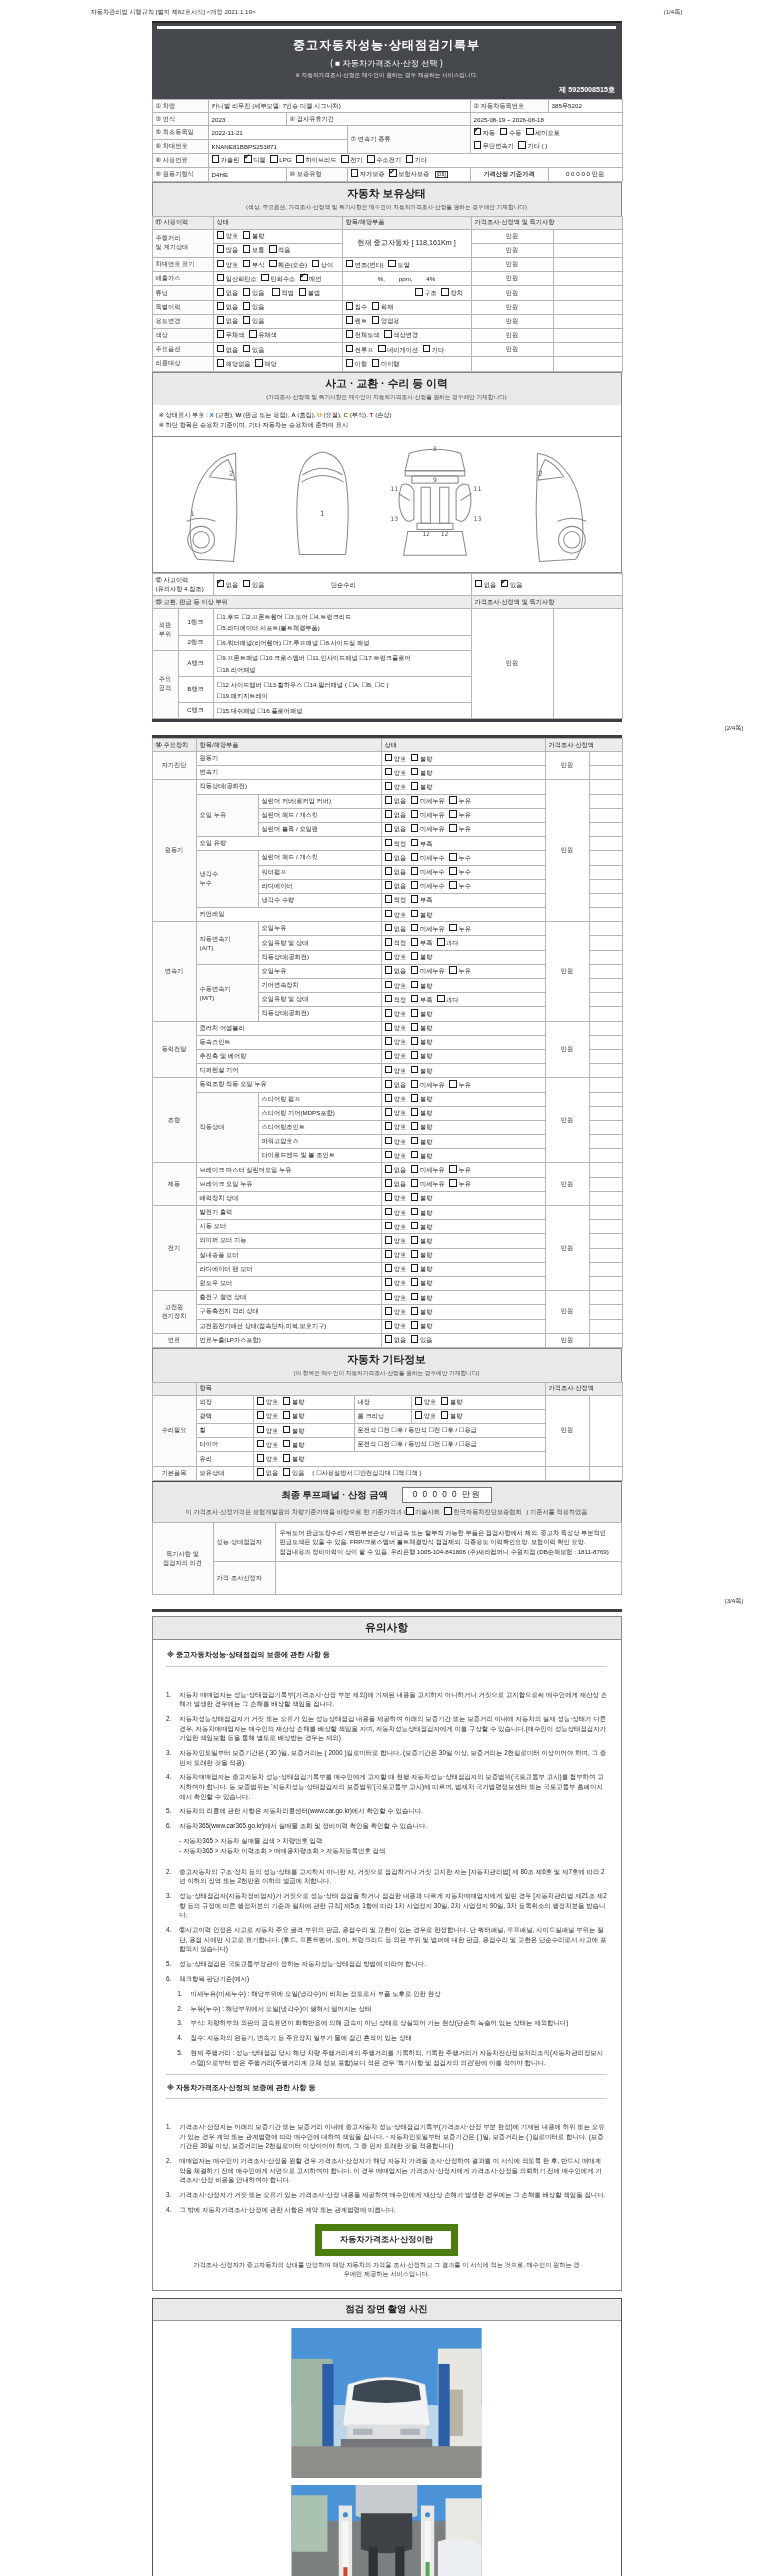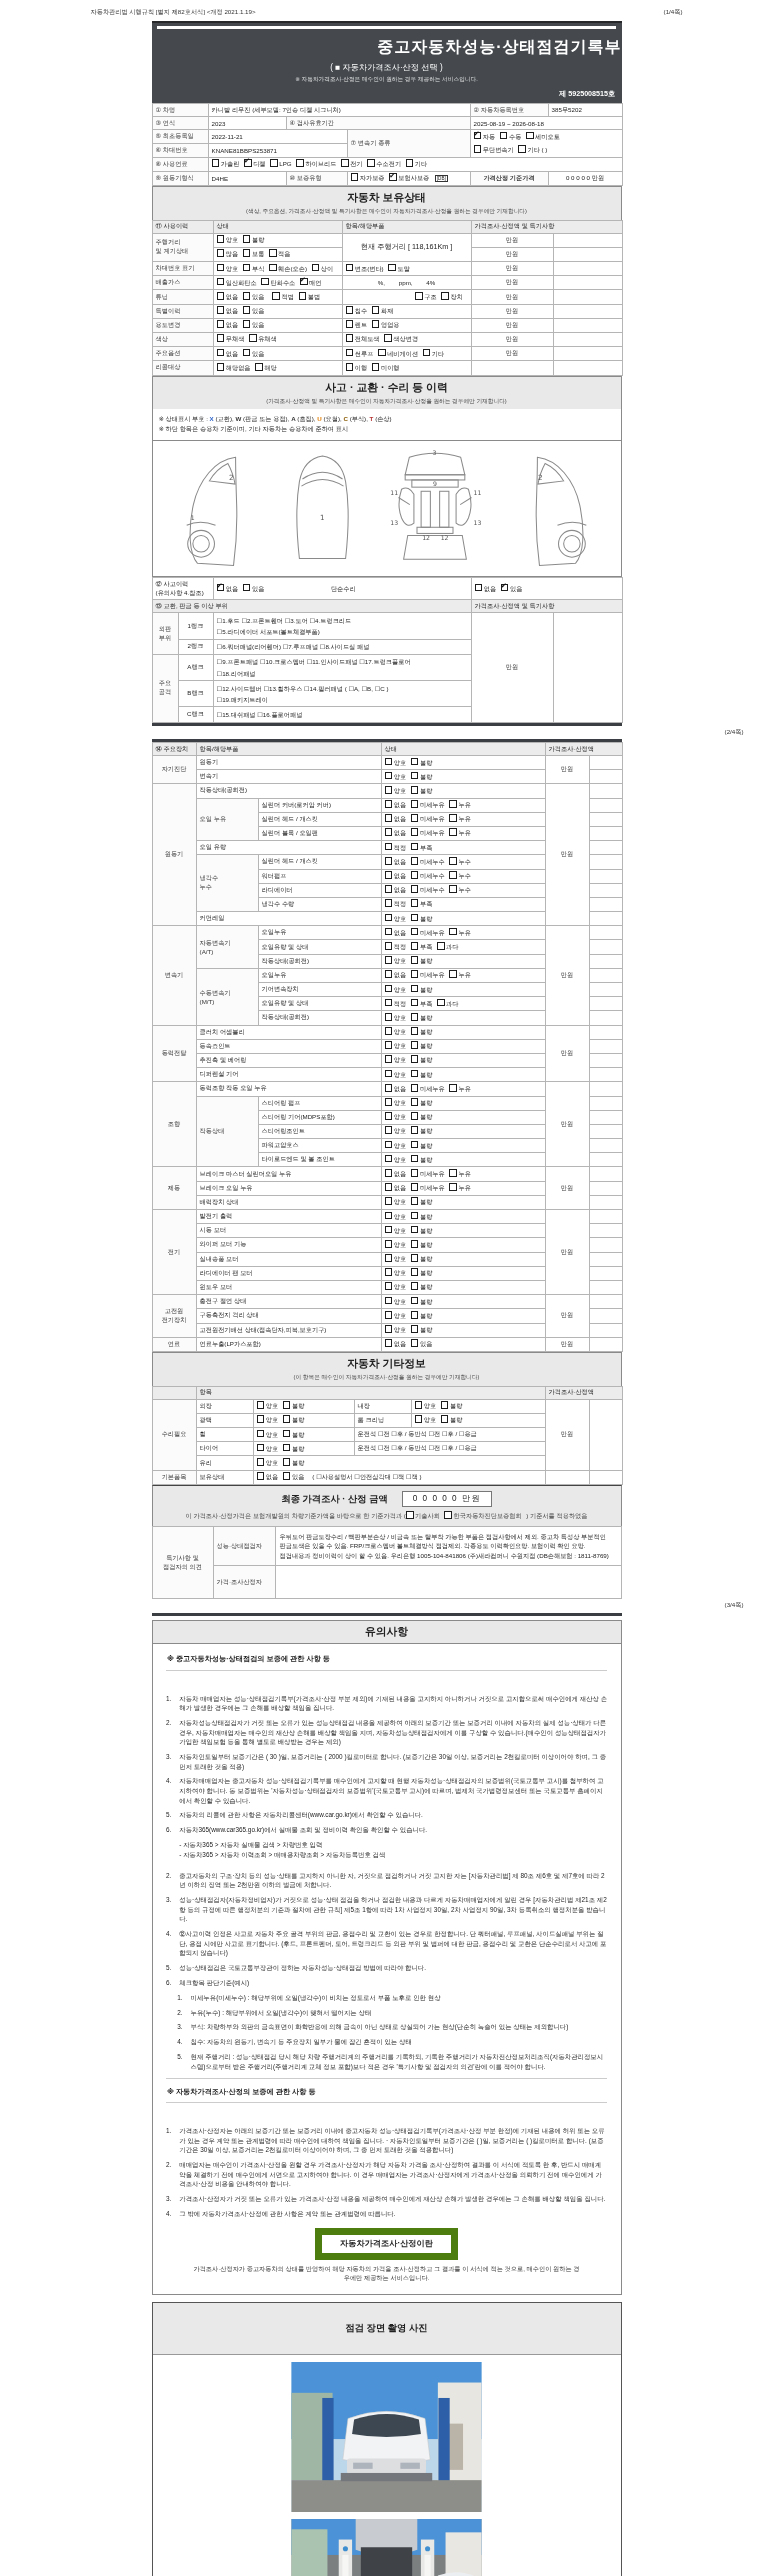--- a/index.html
+++ b/index.html
@@ -5,21 +5,21 @@
   html,body{margin:0;padding:0;background:#fff;}
   .canvas{width:773px;height:2576px;background:#fff;position:relative;overflow:hidden;
           font-family:"Liberation Sans","DejaVu Sans",sans-serif;color:#222;}
   .metarow{width:592px;margin:8.2px auto 4.1px;display:flex;justify-content:space-between;font-size:6.2px;color:#333;}
   .sheet{width:470px;margin:0 auto;}
   .pagemark{width:592px;margin:2.1px auto;text-align:right;font-size:6.2px;color:#333;}
   .pgbar{height:3.1px;background:#3b3f43;}
   
   .band-dark{background:#45494e;color:#fff;border-top:2.6px solid #26282a;padding-bottom:3.1px;}
   .band-dark .wstrip{height:3.6px;background:#fff;margin:2.6px 5.2px 7.2px;}
-  .doc-title{text-align:right;font-size:16px;font-weight:bold;letter-spacing:1px;}
+  .doc-title{text-align:center;font-size:12px;font-weight:bold;letter-spacing:1px;}
   .doc-sub{text-align:center;font-size:8.2px;margin-top:4.1px;}
   .doc-note{text-align:center;font-size:5.7px;color:#e3e3e3;margin-top:3.1px;}
   .doc-no{font-size:7.2px;font-weight:bold;padding:5.2px 6.2px 1px;text-align:right;}
   
   .sec{background:#e9e9e9;border:0.5px solid #8a8a8a;border-bottom:none;padding:4.6px 2.1px 3.6px;}
   .sec .t{text-align:center;font-size:10.8px;font-weight:bold;color:#222;}
   .sec .n{text-align:center;font-size:5.7px;color:#444;margin-top:2.6px;}
   table{border-collapse:collapse;width:470px;table-layout:fixed;background:#fff;}
   td,th{border:0.5px solid #b5b5b5;font-size:6.2px;padding:1.5px 3.1px;vertical-align:middle;word-break:keep-all;}
   table{border:1px solid #555;}
@@ -40,21 +40,21 @@
   
   .notice-block{border:0.5px solid #8a8a8a;background:#fff;padding:5.2px 13.4px 8.2px;}
   .nt-head{font-size:7.2px;font-weight:bold;padding:5.2px 1px;border-bottom:0.5px solid #ccc;margin-bottom:23px;}
   .nt-item{display:flex;font-size:6.4px;line-height:1.5;margin:5.2px 0;}
   .nt-item .no{width:13.4px;flex:none;}
   .nt-sub{margin-left:13.4px;font-size:6.4px;line-height:1.6;color:#222;}
   .explain-box{border:7px solid #4d7c0f;display:table;margin:9.3px auto 4.1px;padding:3.6px 18.5px;font-size:8.2px;font-weight:bold;background:#fff;}
   .explain-body{text-align:center;font-size:6.2px;line-height:1.5;color:#333;width:392px;margin:0 auto 3.1px;}
   
   .photo-sec{border:1px solid #555;background:#fff;}
-  .photo-hd{background:#e9e9e9;border-bottom:0.5px solid #999;text-align:center;font-size:9.3px;font-weight:bold;padding:19px;}
+  .photo-hd{background:#e9e9e9;border-bottom:0.5px solid #999;text-align:center;font-size:9.3px;font-weight:bold;padding:4px;}
   .photo-body{text-align:center;padding:7.2px 0 9.3px;}
   .photo-body svg{display:block;margin:0 auto 7.2px;}
   .gap8{height:4.1px;} .gap14{height:7.2px;}
 </style>
 </head>
 <body>
 
 <div class="canvas">
 
   <div class="metarow">
@@ -136,21 +136,21 @@
   <tbody>
             <tr>
               <td class="hd">⑪ 사용이력</td>
               <td class="hd">상태</td>
               <td class="hd">항목/해당부품</td>
               <td class="hd" colspan="2">가격조사·산정액 및 특기사항</td>
             </tr>
   <tr>
               <td class="lbl" rowspan="2">주행거리<br>및 계기상태</td>
               <td><span class="ck"><span class="cb"></span>양호</span><span class="ck"><span class="cb"></span>불량</span></td>
-              <td class="c" rowspan="2" style="font-size:7.2px">현재 주행거리 [ 118,161Km ]</td>
+              <td class="c" rowspan="2" style="font-size:7.2px">현재 중고자동차 [ 118,161Km ]</td>
               <td class="won">만원</td>
               <td></td>
             </tr>
   <tr>
               <td><span class="ck"><span class="cb"></span>많음</span><span class="ck"><span class="cb"></span>보통</span><span class="ck"><span class="cb"></span>적음</span></td>
               <td class="won">만원</td>
               <td></td>
             </tr>
   <tr>
               <td class="lbl">차대번호 표기</td>
@@ -641,21 +641,21 @@
               <td colspan="3"><span class="ck"><span class="cb"></span>없음</span><span class="ck"><span class="cb"></span>있음</span>&nbsp;&nbsp;<span>( ☐사용설명서  ☐안전삼각대  ☐잭  ☐잭 )</span></td>
       <td></td>
               <td></td>
             </tr>
   </tbody>
         </table>
       </div>
 
     <div class="sec" style="border-top:1px solid #444;padding:5.2px 4.1px">
       <div style="text-align:center">
-        <span style="font-size:9.3px;font-weight:bold">최종 가격조사 · 산정 금액</span>
+        <span style="font-size:9.3px;font-weight:bold">최종 루프패널 · 산정 금액</span>
         <span style="display:inline-block;border:0.5px solid #777;background:#fff;padding:1.5px 9.3px;margin-left:12.4px;font-size:8.2px;letter-spacing:1.5px">0 0 0 0 0 만원</span>
       </div>
       <div class="n" style="margin-top:4.1px;font-size:6.2px">
         <span>이 가격조사·산정가격은 보험개발원의 차량기준가액을 바탕으로 한 기준가격과 (</span><span><span class="ck"><span class="cb"></span>기술사회</span><span class="ck"><span class="cb"></span>한국자동차진단보증협회</span></span><span>) 기준서를 적용하였음</span>
       </div>
     </div>
     <div id="opinion-table-slot">
   <table>
   <colgroup>
             <col style="width:61px">

